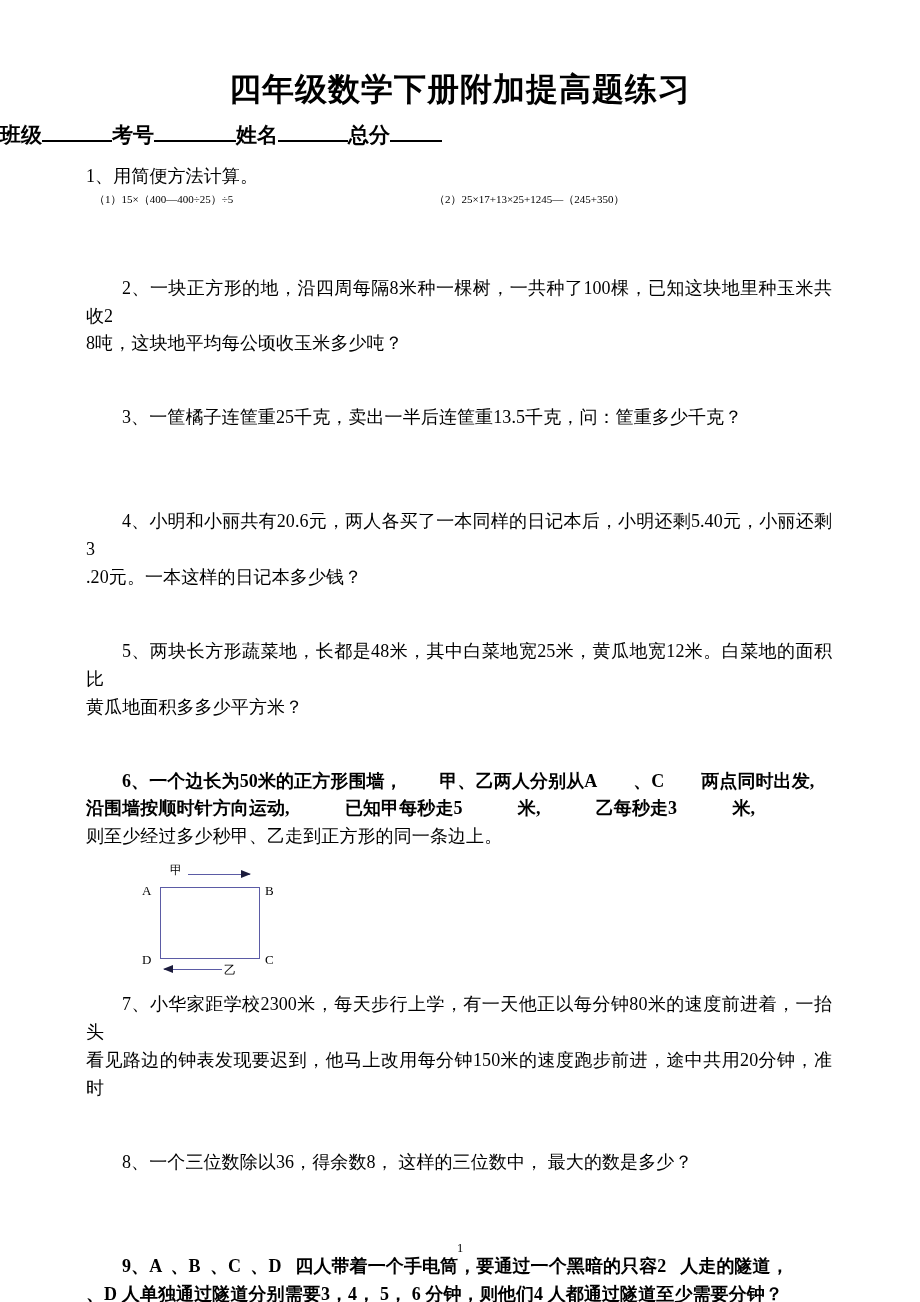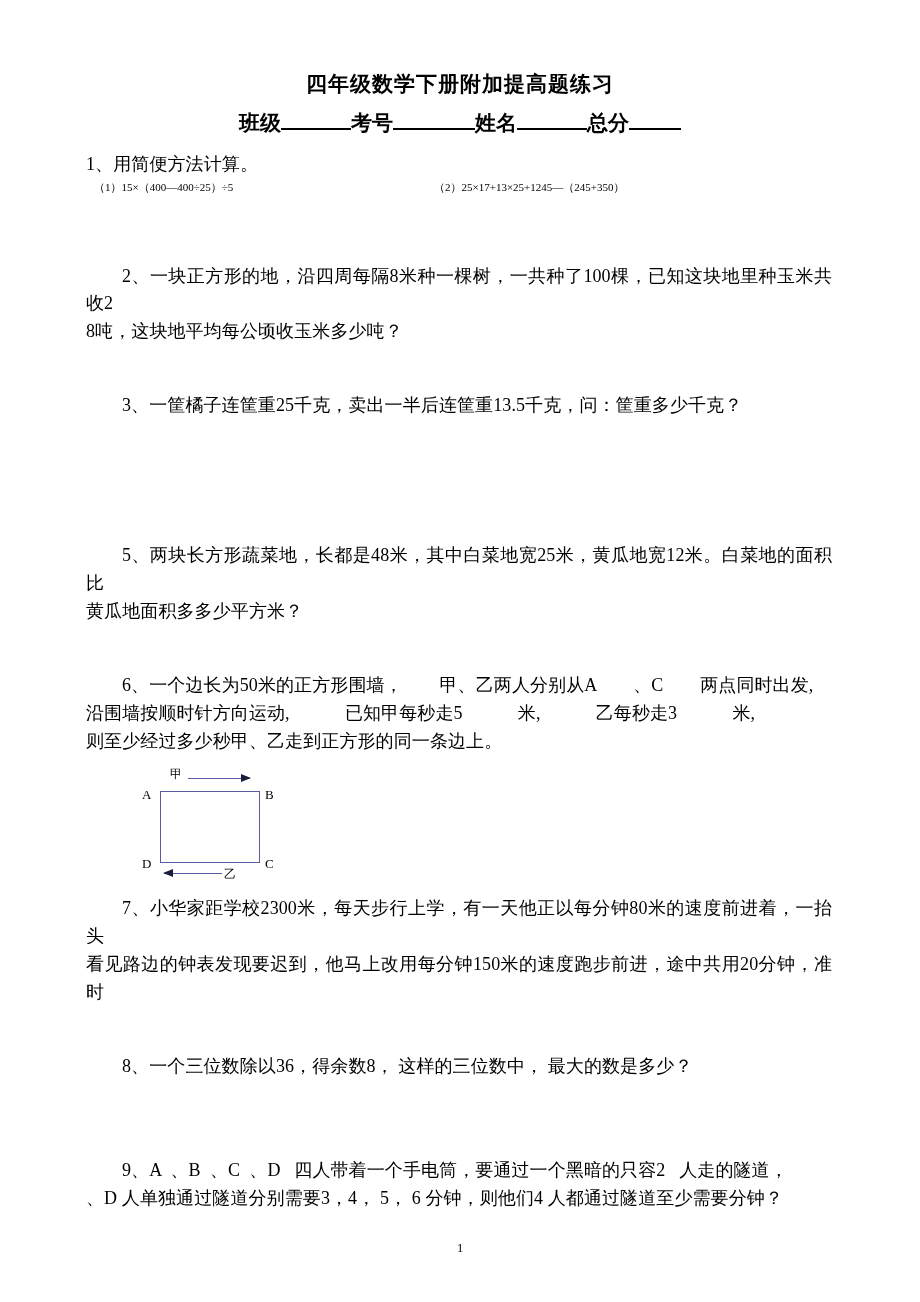--- a/index.html
+++ b/index.html
@@ -16,28 +16,28 @@
     width: 920px;
     height: 1302px;
     background: #ffffff;
     overflow: hidden;
     box-sizing: border-box;
   }
   .doc-title {
     text-align: center;
     font-family: "Liberation Sans", "DejaVu Sans", sans-serif;
     font-weight: bold;
-    font-size: 21px;
+    font-size: 32px;
     letter-spacing: 1px;
     margin: 0;
     padding-top: 72px;
     line-height: 1.1;
   }
   .header-line {
-    text-align: center;
+    text-align: left;
     font-size: 21px;
     font-weight: bold;
     margin: 0;
     padding-top: 14px;
     letter-spacing: 0px;
     white-space: nowrap;
   }
   .header-line .blank {
     display: inline-block;
     border-bottom: 2px solid #000;
@@ -68,21 +68,21 @@
   .sub-row {
     display: flex;
     font-size: 11px;
     line-height: 1.6;
     padding-left: 8px;
   }
   .sub-a { width: 340px; flex: 0 0 340px; }
   .sub-b { flex: 1 1 auto; }
 
   
-  .spaced { white-space: pre; }
+  .spaced { white-space: pre; font-weight: bold; }
 
   
   .figure-wrap {
     padding-left: 36px;
     padding-top: 10px;
   }
   .figure {
     position: relative;
     width: 210px;
     height: 118px;
@@ -186,20 +186,24 @@
     </div>
 
     <div class="gap-md"></div>
 
     <div>
       <p class="q q-indent">3、一筐橘子连筐重25千克，卖出一半后连筐重13.5千克，问：筐重多少千克？</p>
     </div>
 
     <div class="gap-xl"></div>
 
+    <div>
+      <p class="q q-indent">4、小明和小丽共有20.6元，两人各买了一本同样的日记本后，小明还剩5.40元，小丽还剩3</p>
+      <p class="q">.20元。一本这样的日记本多少钱？</p>
+    </div>
 
     <div class="gap-md"></div>
 
     <div>
       <p class="q q-indent">5、两块长方形蔬菜地，长都是48米，其中白菜地宽25米，黄瓜地宽12米。白菜地的面积比</p>
       <p class="q">黄瓜地面积多多少平方米？</p>
     </div>
 
     <div class="gap-md"></div>
 

